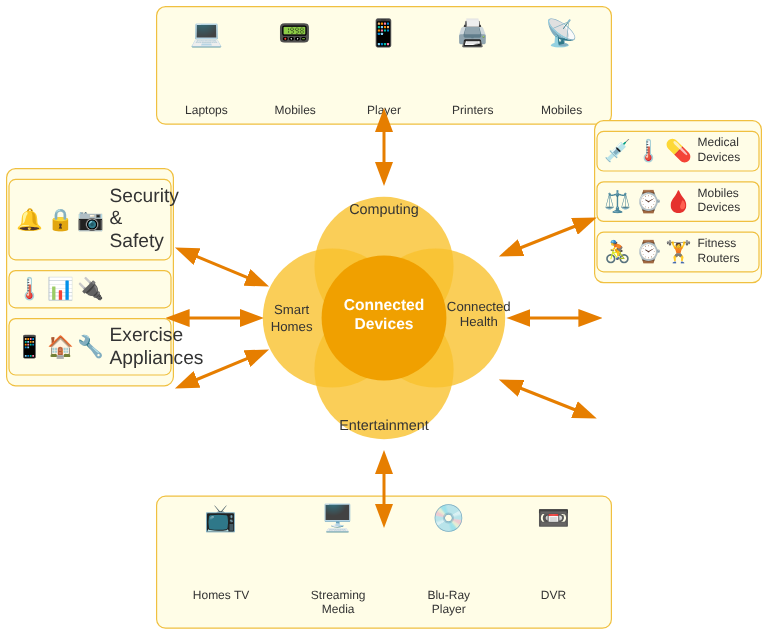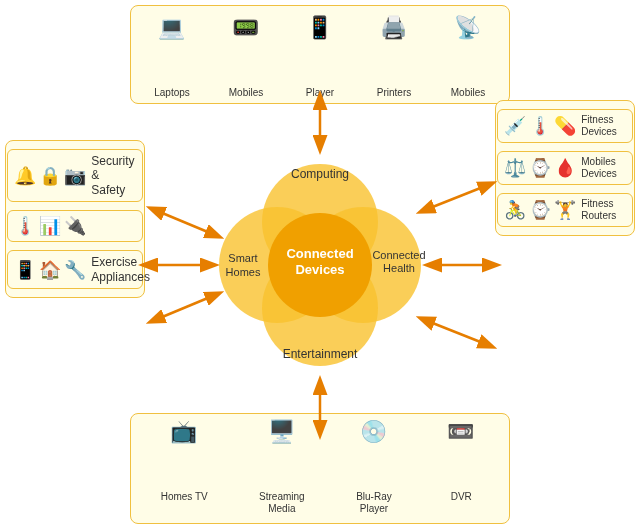--- a/index.html
+++ b/index.html
@@ -95,21 +95,21 @@
     }
 
     .left-subbox-icons {
       display: flex;
       flex-direction: row;
       gap: 3px;
       font-size: 18px;
     }
 
     .left-subbox-label {
-      font-size: 12px;
+      font-size: 16px;
       color: #333;
       line-height: 1.2;
     }
 
     
     .right-subbox {
       background: #fffde7;
       border: 1.5px solid #f0c040;
       border-radius: 6px;
       display: flex;
@@ -294,21 +294,21 @@
     </div>
   </div>
 
   <div class="box box-right">
     <div class="right-subbox">
       <div class="right-subbox-icons">
         <span>💉</span>
         <span>🌡️</span>
         <span>💊</span>
       </div>
-      <div class="right-subbox-label">Fitness Devices</div>
+      <div class="right-subbox-label">Medical Devices</div>
     </div>
     <div class="right-subbox">
       <div class="right-subbox-icons">
         <span>⚖️</span>
         <span>⌚</span>
         <span>🩸</span>
       </div>
       <div class="right-subbox-label">Mobiles Devices</div>
     </div>
     <div class="right-subbox">

